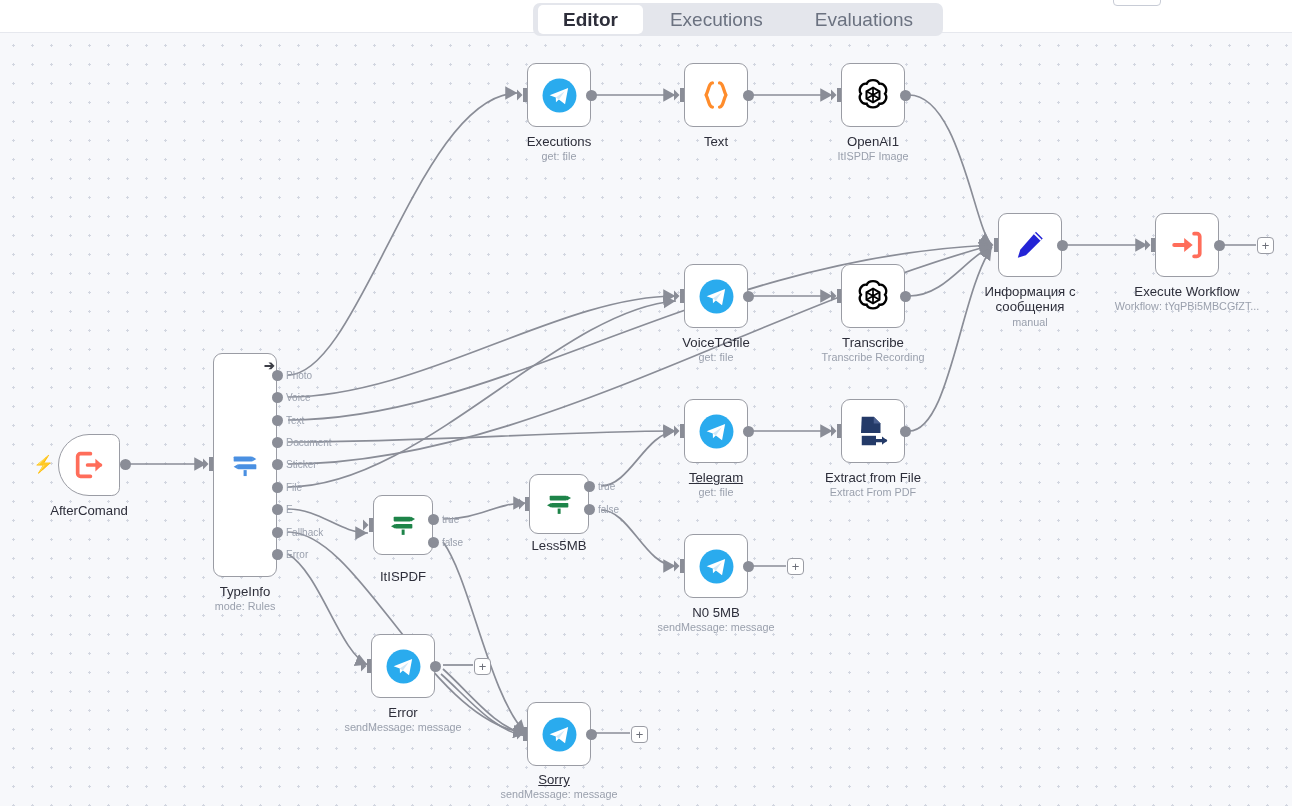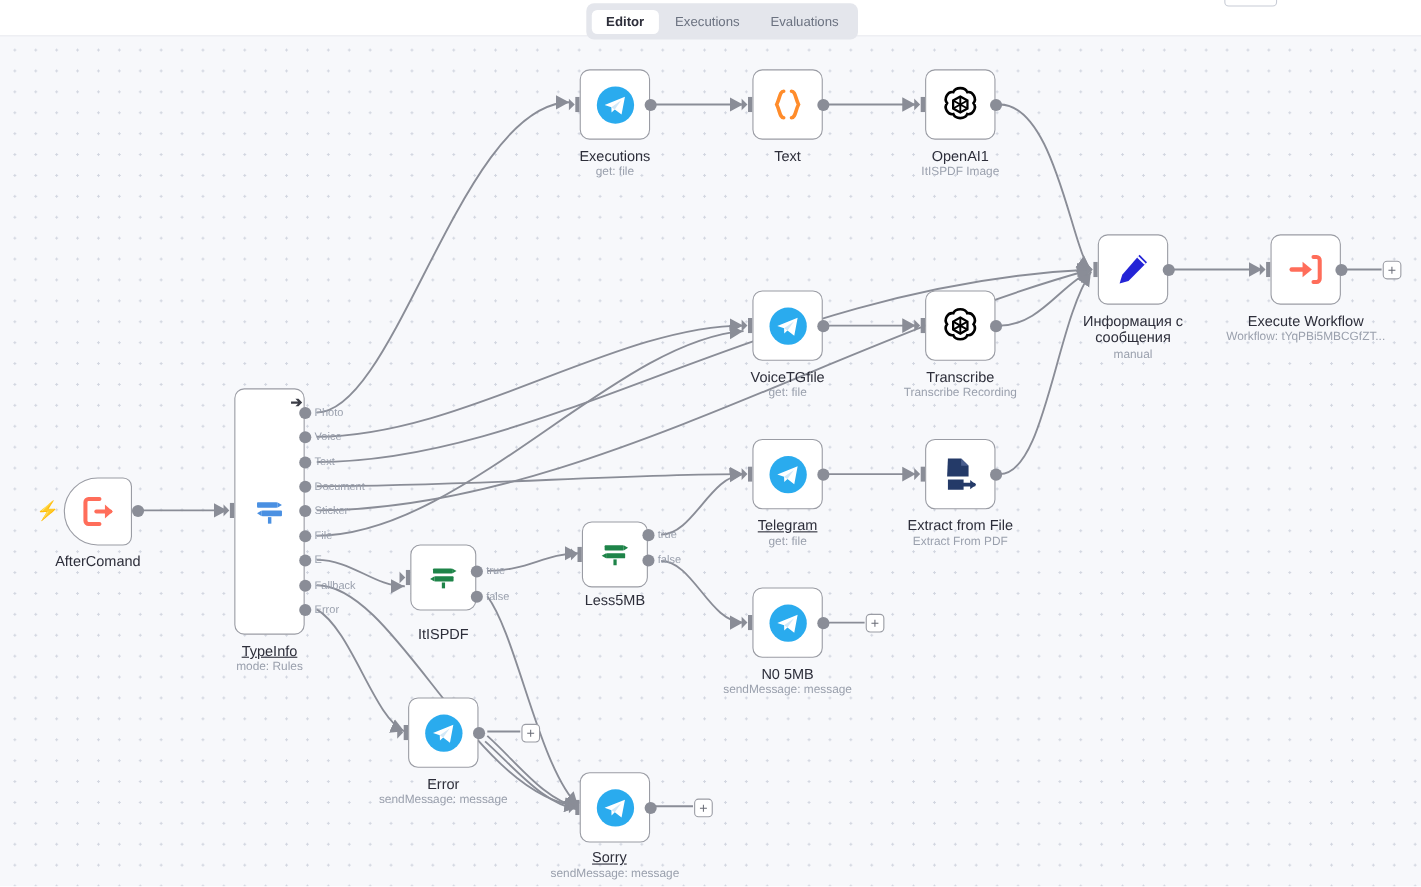--- a/index.html
+++ b/index.html
@@ -16,21 +16,21 @@
   #topbar {
     position: absolute; left: 0; top: 0; width: 1292px; height: 32px;
     background: #ffffff; z-index: 40;
   }
   #tabs {
     position: absolute; left: 533px; top: 3px;
     height: 33px; background: #e4e6ec; border-radius: 7px;
     display: flex; align-items: center; padding: 4px 5px; gap: 2px;
   }
   .tab {
-    font-size: 12px; color: #6b7280; padding: 5px 13px; border-radius: 5px;
+    font-size: 19px; color: #6b7280; padding: 5px 25px; border-radius: 5px;
     cursor: pointer; white-space: nowrap; line-height: 1;
   }
   .tab.active { background: #ffffff; color: #2d2e3a; font-weight: 600; }
 
   #partial-btn {
     position: absolute; left: 1113px; top: -16px; width: 48px; height: 22px;
     border: 1px solid #c8ccd6; border-radius: 4px; background: #fff;
   }
 
   
@@ -186,21 +186,21 @@
     <div class="node tall" style="left:213px; top:320px; width:64px; height:224px;">
       <svg class="icon" width="34" height="34" viewBox="0 0 24 24">
         <rect x="4" y="6" width="13" height="3.6" rx="0.6" fill="#4a90e2"></rect>
         <path d="M17 6 L20 7.8 L17 9.6 Z" fill="#4a90e2"></path>
         <rect x="7" y="11.4" width="13" height="3.6" rx="0.6" fill="#4a90e2"></rect>
         <path d="M7 11.4 L4 13.2 L7 15 Z" fill="#4a90e2"></path>
         <rect x="11" y="15.6" width="2.2" height="4.2" fill="#4a90e2"></rect>
       </svg>
     </div>
     <div class="corner-arrow" style="left:264px; top:326px;">➔</div>
-    <div class="node-label" style="left:245px; top:551px;text-decoration:underline;">TypeInfo</div>
+    <div class="node-label" style="left:245px; top:551px;">TypeInfo</div>
     <div class="node-sub" style="left:245px; top:567px;">mode: Rules</div>
     <div class="in-arrow" style="left:203px; top:424px;">
       <svg width="10" height="14" viewBox="0 0 10 14">
           <rect x="6" y="0" width="4" height="14" fill="#8a8d97"></rect>
           <path d="M0,1.5 L5.5,7 L0,12.5 Z" fill="#8a8d97"></path>
         </svg>
     </div>
 
     <div class="dot" style="left:272px; top:337px;"></div>
     <div class="out-label" style="left:286px; top:337px;">Photo</div>

